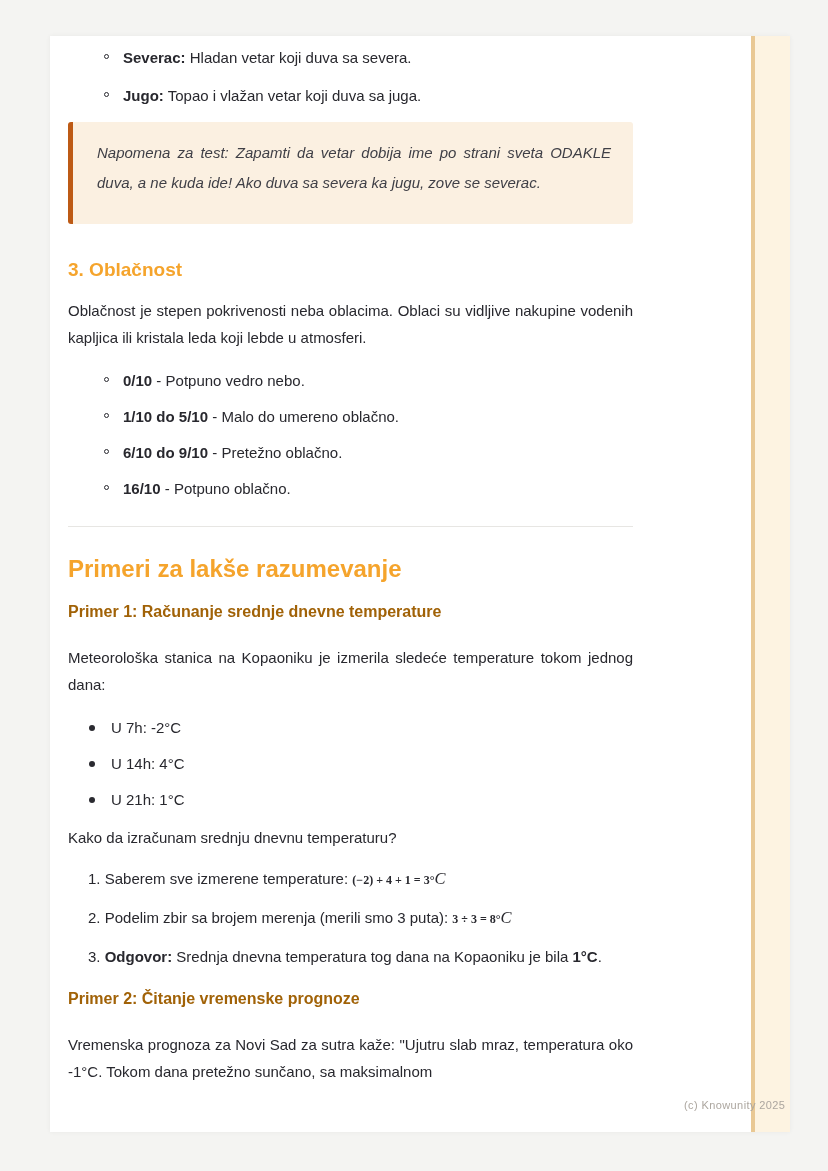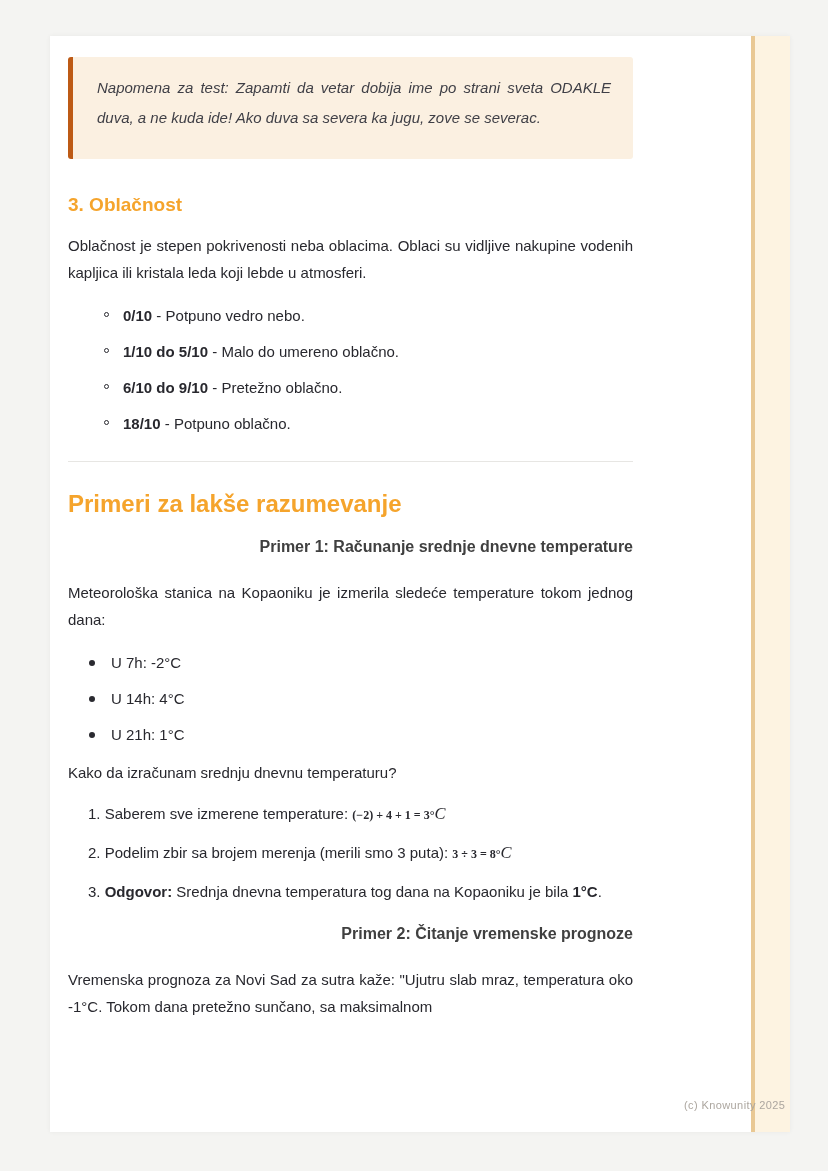--- a/index.html
+++ b/index.html
@@ -86,22 +86,21 @@
     font-size: 24px;
     line-height: 30px;
     margin: 27px 0 17px 0;
     font-weight: 700;
   }
   h4.sub {
     font-size: 16px;
     line-height: 21px;
     margin: 0 0 22px 0;
     font-weight: 700;
-    color: #404040;
-    text-align: right;
+    color: #a16207;
   }
   hr.divider {
     border: none;
     border-top: 1px solid #e7e6e3;
     margin-top: 26px;
   }
   .gap-sm { margin-bottom: 6px !important; }
   ul.readings { margin-bottom: 11px; }
   ul.readings li { margin-bottom: 13px; }
 
@@ -137,20 +136,30 @@
   }
 </style>
 </head>
 <body>
 
 <div class="page">
   <div class="page-edge"></div>
 
   <div class="content">
 
+    <ul class="blist inner-list top-list">
+      <li>
+        <span class="marker circle-marker"></span>
+        <p><strong>Severac:</strong><span> Hladan vetar koji duva sa severa.</span></p>
+      </li>
+      <li>
+        <span class="marker circle-marker"></span>
+        <p><strong>Jugo:</strong><span> Topao i vlažan vetar koji duva sa juga.</span></p>
+      </li>
+    </ul>
 
     <div class="note-box">
       <p>Napomena za test: Zapamti da vetar dobija ime po strani sveta ODAKLE duva, a ne kuda ide! Ako duva sa severa ka jugu, zove se severac.</p>
     </div>
 
     <h3 class="amber">3. Oblačnost</h3>
 
     <p class="para">Oblačnost je stepen pokrivenosti neba oblacima. Oblaci su vidljive nakupine vodenih kapljica ili kristala leda koji lebde u atmosferi.</p>
 
 
@@ -162,21 +171,21 @@
       <li>
         <span class="marker circle-marker"></span>
         <p><strong>1/10 do 5/10</strong><span> - Malo do umereno oblačno.</span></p>
       </li>
       <li>
         <span class="marker circle-marker"></span>
         <p><strong>6/10 do 9/10</strong><span> - Pretežno oblačno.</span></p>
       </li>
       <li>
         <span class="marker circle-marker"></span>
-        <p><strong>18/10</strong><span> - Potpuno oblačno.</span></p>
+        <p><strong>16/10</strong><span> - Potpuno oblačno.</span></p>
       </li>
     </ul>
 
     <hr class="divider">
 
     <h2 class="amber">Primeri za lakše razumevanje</h2>
 
     <h4 class="sub">Primer 1: Računanje srednje dnevne temperature</h4>
 
     <p class="para">Meteorološka stanica na Kopaoniku je izmerila sledeće temperature tokom jednog dana:</p>

